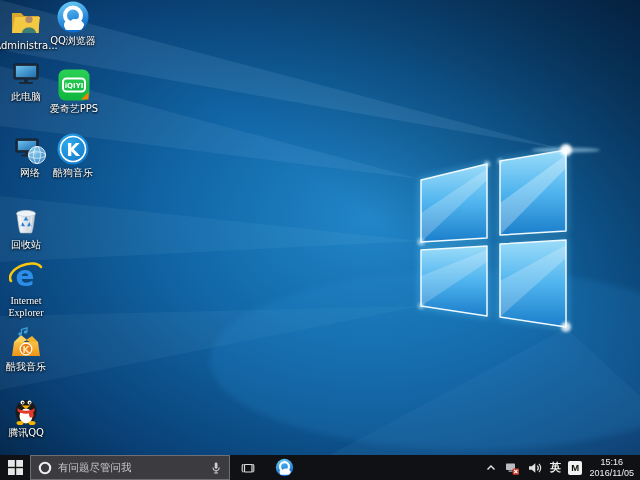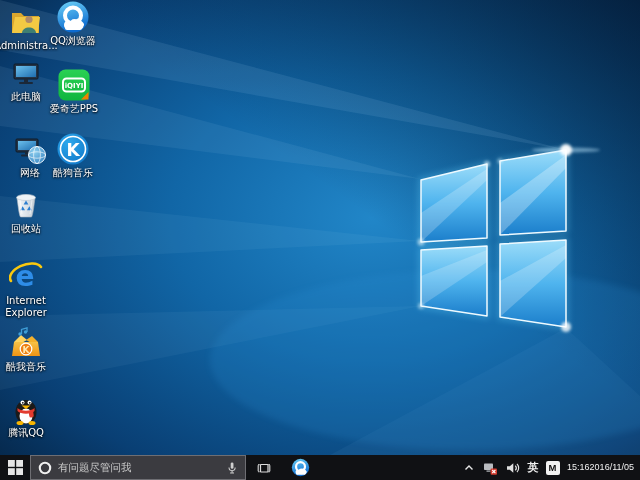--- a/index.html
+++ b/index.html
@@ -4,37 +4,37 @@
 <style>
   html,body{margin:0;padding:0;}
   body{width:640px;height:480px;overflow:hidden;position:relative;
        font-family:"DejaVu Sans","Liberation Sans",sans-serif;background:#04172e;}
   .wall{position:absolute;left:0;top:0;z-index:0;}
   
   .dicon{position:absolute;width:52px;display:flex;flex-direction:column;align-items:center;z-index:2;cursor:default;}
   .dicon .ico{width:34px;height:34px;display:block;}
   .dicon .lbl{margin-top:1px;font-size:10px;line-height:12px;color:#fff;text-align:center;
               text-shadow:0 1px 2px rgba(0,0,0,.95),0 0 3px rgba(0,0,0,.7);white-space:nowrap;}
-  .dicon .lbl.wrap{white-space:normal;}
+  .dicon .lbl.wrap{white-space:normal;font-family:Liberation Serif, serif;}
   
   .taskbar{position:absolute;left:0;bottom:0;width:640px;height:25px;background:#101114;
            display:flex;align-items:center;z-index:5;}
   .tb-btn{height:25px;display:flex;align-items:center;justify-content:center;background:none;border:none;padding:0;margin:0;}
   .start{width:30px;}
-  .searchbox{width:216px;height:25px;background:#3b3b40;border:1px solid #6e6e73;display:flex;
+  .searchbox{width:200px;height:25px;background:#3b3b40;border:1px solid #6e6e73;display:flex;
              align-items:center;gap:6px;padding:0 7px;box-sizing:border-box;}
   .stext{flex:1;font-size:10.5px;color:#c9c9c9;white-space:nowrap;overflow:hidden;}
   .taskview{width:36px;}
   .qqtb{width:36px;}
   .tray{margin-left:auto;display:flex;align-items:center;height:25px;}
   .tray-item{height:25px;display:flex;align-items:center;justify-content:center;padding:0 3.5px;background:none;border:none;}
   .ime-lang{color:#f0f0f0;font-size:11px;font-weight:bold;}
   .ime-m{width:14px;height:14px;background:#f2f2f2;color:#111;font-weight:bold;font-size:9.5px;
          display:flex;align-items:center;justify-content:center;border-radius:2px;}
-  .clock{display:flex;flex-direction:row;align-items:center;justify-content:center;
+  .clock{display:flex;flex-direction:column;align-items:center;justify-content:center;
          color:#f2f2f2;font-size:9px;line-height:10.5px;padding:0 6px 0 4px;height:25px;}
 </style>
 </head>
 <body>
 
 <svg width="0" height="0" style="position:absolute" aria-hidden="true">
 <defs>
   <radialGradient id="bg" cx="0.58" cy="0.48" r="0.9">
     <stop offset="0" stop-color="#2186c8"></stop>
         <stop offset="0.35" stop-color="#1166a6"></stop>
@@ -184,21 +184,21 @@
 
 <div class="dicon" style="left:47px;top:132px">
   <svg class="ico" viewBox="0 0 34 34">
     <circle cx="17" cy="17" r="15.5" fill="url(#kg)"></circle>
     <circle cx="17" cy="17" r="12.5" fill="none" stroke="#ffffff" stroke-width="1.6"></circle>
     <text x="17" y="23.5" font-size="17" font-weight="bold" fill="#ffffff" text-anchor="middle">K</text>
   </svg>
   <div class="lbl">酷狗音乐</div>
 </div>
 
-<div class="dicon" style="left:0px;top:188px">
+<div class="dicon" style="left:0px;top:204px">
   <svg class="ico" viewBox="0 0 34 34">
     <path d="M8,10 C9,17 10,27 11.5,29 L22.5,29 C24,27 25,17 26,10 Z" fill="url(#rb)" stroke="#aab4bd" stroke-width="0.6"></path>
     <ellipse cx="17" cy="9.5" rx="9.5" ry="3" fill="#eef3f7" stroke="#c3ccd4" stroke-width="0.7"></ellipse>
     <g fill="#2e7fd0" transform="translate(17,19)">
       <path d="M0,-6.5 L2.4,-2.5 L-2.4,-2.5 Z"></path>
       <path d="M0,-6.5 L2.4,-2.5 L-2.4,-2.5 Z" transform="rotate(120)"></path>
       <path d="M0,-6.5 L2.4,-2.5 L-2.4,-2.5 Z" transform="rotate(240)"></path>
     </g>
     <path d="M11,12 L13,26 M23,12 L21,26" stroke="#ffffff" stroke-width="0.8" opacity="0.7" fill="none"></path>
   </svg>

